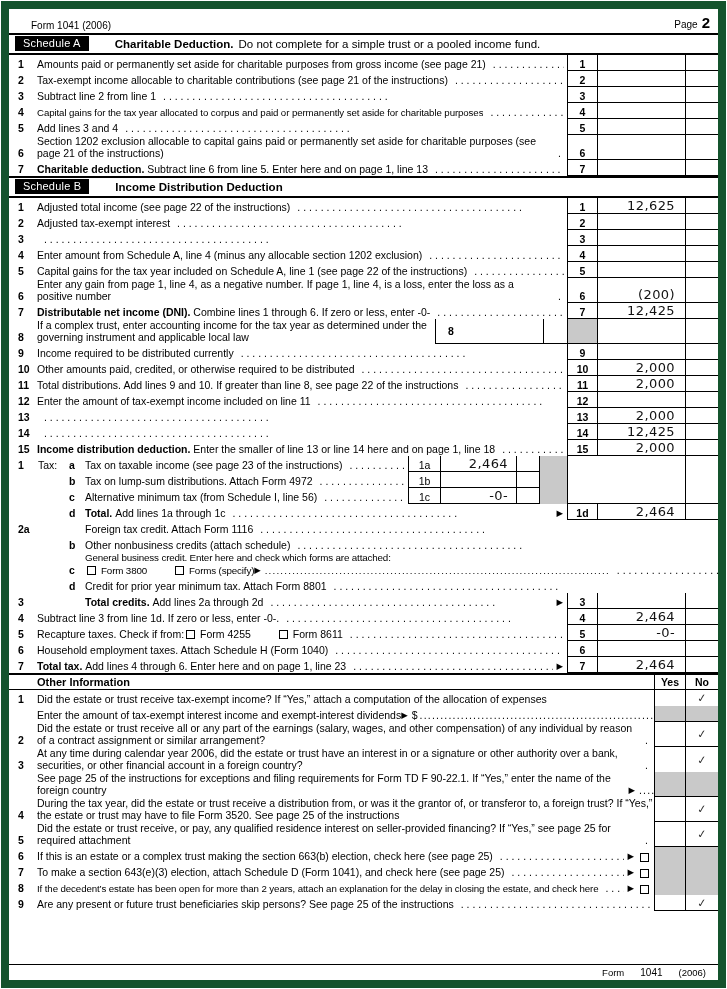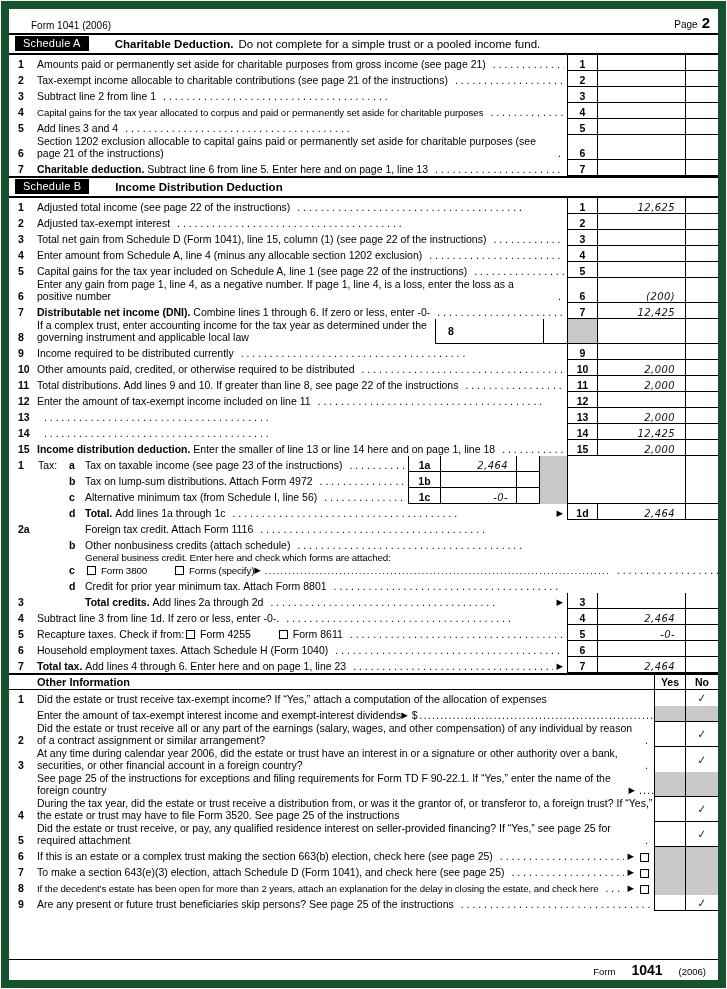--- a/index.html
+++ b/index.html
@@ -26,26 +26,26 @@
   .fit{font-size:9.8px;letter-spacing:-.15px;white-space:nowrap;overflow:hidden}
   .small{font-size:9.7px;letter-spacing:-.1px;white-space:nowrap;overflow:hidden}
   .lead{flex:1 1 0;min-width:6px;overflow:hidden;white-space:nowrap;margin:0 3px 0 7px;color:#000}
   .lead::after{content:".  .  .  .  .  .  .  .  .  .  .  .  .  .  .  .  .  .  .  .  .  .  .  .  .  .  .  .  .  .  .  .  .  .  .  .  .  .  ."}
   .arr{align-self:flex-end;font-size:8.5px;margin:0 4px 1px 0}
   .arr::before{content:"\25B6"}
   
   .ncell{flex:0 0 30px;border-left:1.5px solid #000;border-bottom:1px solid #000;display:flex;align-items:flex-end;justify-content:center;font-weight:bold}
   .acell{flex:0 0 88px;border-left:1px solid #000;border-bottom:1px solid #000;display:flex;align-items:flex-end;justify-content:flex-end;padding-right:10px}
   .ccell{flex:0 0 33px;border-left:1px solid #000;border-bottom:1px solid #000}
-  .val{font-family:"DejaVu Sans",sans-serif;font-style:italic;font-size:10px;letter-spacing:.4px;color:#111}
+  .val{font-family:"DejaVu Sans",sans-serif;font-size:13px;letter-spacing:.4px;color:#111}
   .shade{background:#c9c9c9}
   
   .grow{display:flex;align-items:stretch}
   .gleft{flex:1;display:flex;flex-direction:column}
-  .inum{flex:0 0 32px;border-left:1.5px solid #000;border-bottom:1px solid #000;display:flex;align-items:flex-end;justify-content:center;font-weight:bold}
+  .inum{flex:0 0 32px;border-left:1.5px solid #000;border-bottom:1px solid #000;display:flex;align-items:flex-end;justify-content:center;font-weight:normal}
   .iamt{flex:0 0 76px;border-left:1px solid #000;border-bottom:1px solid #000;display:flex;align-items:flex-end;justify-content:flex-end;padding-right:8px}
   .icent{flex:0 0 24px;border-left:1px solid #000;border-right:1px solid #000;border-bottom:1px solid #000}
   .gstrip{flex:0 0 27px}
   .tcell{flex:0 0 118px;border-left:1.5px solid #000;border-bottom:1px solid #000}
   .tcents{flex:0 0 33px;border-left:1px solid #000;border-bottom:1px solid #000}
   .line2{display:flex;align-items:center;margin-top:2px}
   .cb{display:inline-block;flex:0 0 9px;width:9px;height:9px;border:1px solid #000;background:#fff;margin:0 5px 0 2px;vertical-align:-1px}
   .cbgap{display:inline-block;width:26px}
   .dotfill{flex:1 1 0;min-width:15px;overflow:hidden;white-space:nowrap;letter-spacing:1.2px;align-self:flex-end}
   .dotfill::after{content:"........................................................................................"}
@@ -61,21 +61,21 @@
   .ynh2{flex:0 0 33px;border-left:1px solid #000;border-bottom:1.5px solid #000;text-align:center;padding-top:1px}
   .oidesc{flex:1;display:flex;align-items:flex-end;min-width:0;padding-bottom:1px}
   .yn{flex:0 0 31px;border-left:1.5px solid #000;display:flex;align-items:center;justify-content:center}
   .yn.no{flex:0 0 33px;border-left:1px solid #000}
   .oirow.bb .yn{border-bottom:1px solid #000}
   .check{font-size:11.5px;color:#333;transform:rotate(-6deg)}
   .dol{margin:0 2px 0 0}
   
   .ftr{margin-top:auto;border-top:1.5px solid #000;display:flex;justify-content:flex-end;align-items:baseline;gap:16px;padding:2px 12px 2px 0}
   .fsm{font-size:9.5px}
-  .fnum{font-size:14px;font-weight:bold}
+  .fnum{font-size:10px;font-weight:normal}
 </style>
 </head>
 <body>
 
 <div class="page">
 
   <div class="hdr">
     <span>Form 1041 (2006)</span>
     <span class="pg">
       <span>Page</span>
@@ -184,21 +184,20 @@
           <span class="txt">Adjusted tax-exempt interest</span>
           <span class="lead"></span>
         </div>
         <div class="ncell">2</div>
         <div class="acell"></div>
         <div class="ccell"></div>
       </div>
       <div class="row">
         <div class="desc">
           <span class="ln">3</span>
-          <span class="txt">Total net gain from Schedule D (Form 1041), line 15, column (1) (see page 22 of the instructions)</span>
           <span class="lead"></span>
         </div>
         <div class="ncell">3</div>
         <div class="acell"></div>
         <div class="ccell"></div>
       </div>
       <div class="row">
         <div class="desc">
           <span class="ln">4</span>
           <span class="txt">Enter amount from Schedule A, line 4 (minus any allocable section 1202 exclusion)</span>

